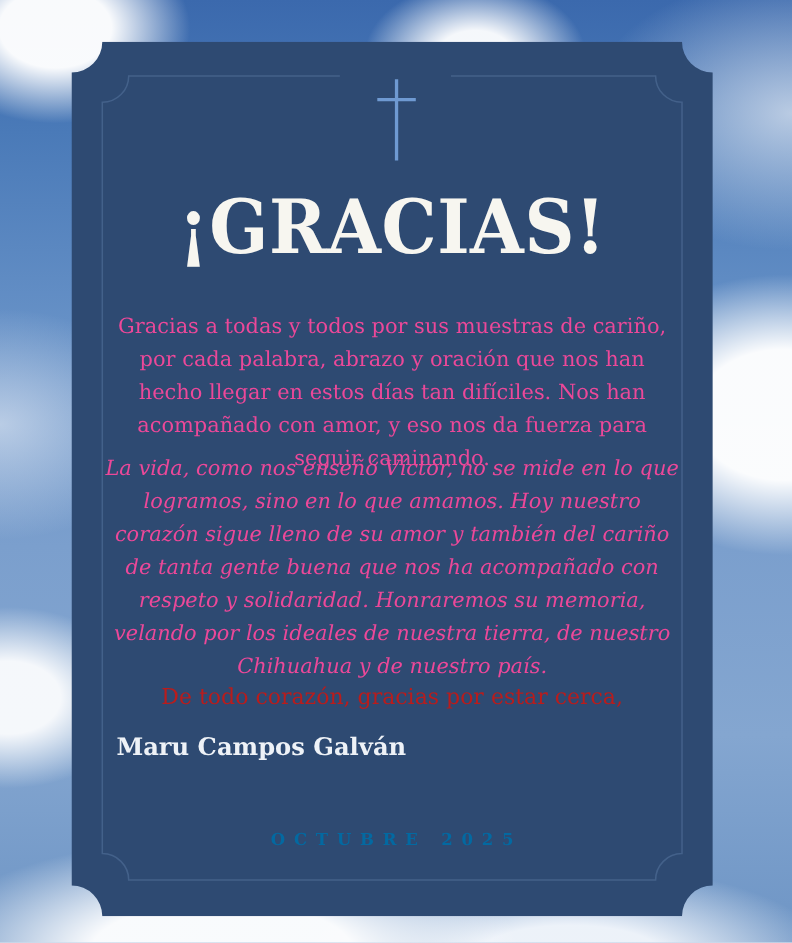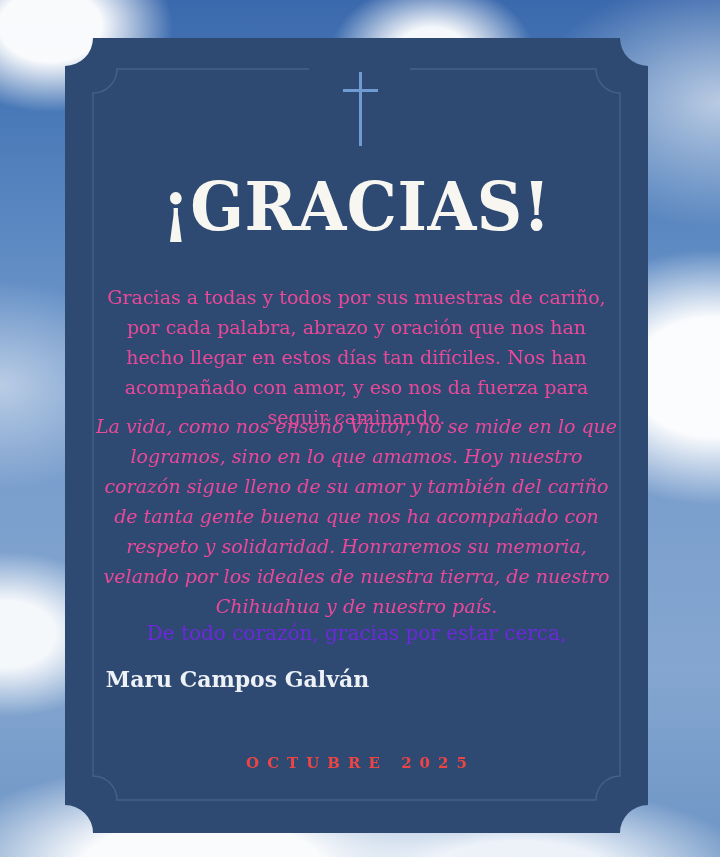--- a/index.html
+++ b/index.html
@@ -36,34 +36,34 @@
     color: #f7f6f0; transform: scaleY(1.08); transform-origin: 50% 50%;
   }
   .para {
     position: absolute; left: 50%; transform: translateX(-50%); margin: 0;
     font-size: 19px; line-height: 30px; color: #ec4899;
   }
   .p1 { top: 244px; width: 504px; }
   .p2 { top: 373px; width: 524px; font-style: italic; }
   .closing {
     position: absolute; top: 583px; left: 0; width: 100%; margin: 0;
-    font-size: 20px; color: #6d28d9;
+    font-size: 20px; color: #b91c1c;
   }
   .signatures {
     position: absolute; top: 628px; left: 7%; width: 86%;
     display: grid; grid-template-columns: 1fr 1fr 1fr; row-gap: 19px;
   }
   .sig {
     font-size: 22px; font-weight: 700; line-height: 27px; color: #eef2f7;
     white-space: nowrap;
   }
   .date {
     position: absolute; top: 716px; left: 0; width: 100%;
     font-size: 15px; font-weight: 600; letter-spacing: 8px; text-indent: 8px;
-    color: #ef4444;
+    color: #0369a1;
   }
 </style>
 </head>
 <body>
 
 <div class="stage">
 
   <div class="sky"></div>
 
   <div class="card">

